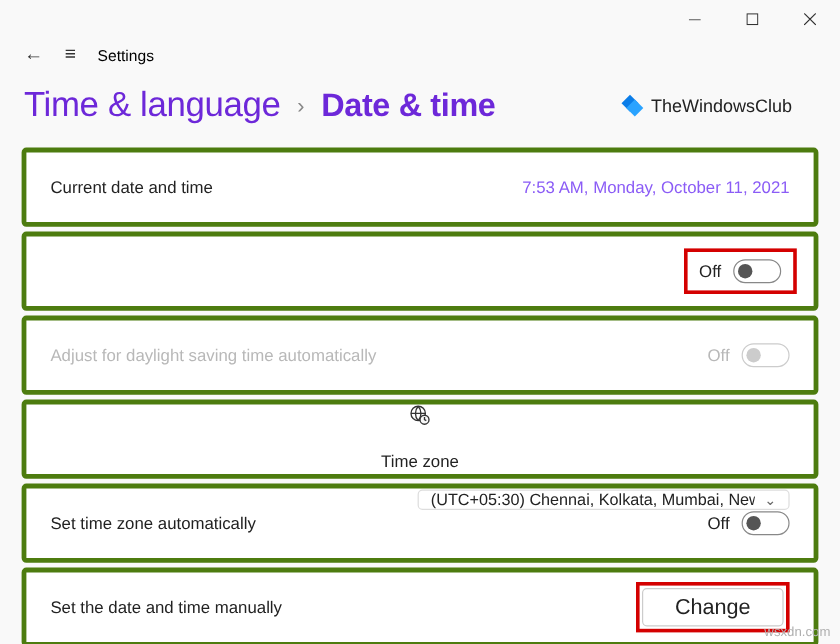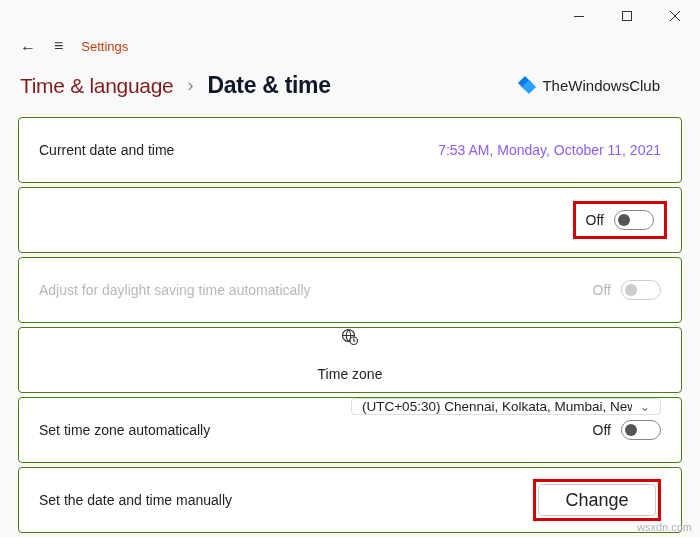--- a/index.html
+++ b/index.html
@@ -31,38 +31,38 @@
     }
     .header-row {
       display: flex;
       align-items: center;
       gap: 18px;
       padding: 0 20px;
       height: 28px;
     }
     .back-arrow { font-size: 16px; color: #333; }
     .hamburger { font-size: 16px; color: #333; }
-    .app-title { font-size: 13px; color: #c2410c; }
+    .app-title { font-size: 13px; color: #000000; }
     .breadcrumb {
       display: flex;
       align-items: center;
       gap: 14px;
       padding: 12px 20px 0 20px;
     }
     .crumb-parent {
-      font-size: 21px;
+      font-size: 29px;
       font-weight: 400;
-      color: #7f1d1d;
+      color: #6d28d9;
       letter-spacing: -0.3px;
     }
     .crumb-sep { font-size: 18px; color: #888; }
     .crumb-current {
-      font-size: 23px;
+      font-size: 27px;
       font-weight: 600;
-      color: #0f172a;
+      color: #6d28d9;
       letter-spacing: -0.3px;
     }
     .brand {
       display: flex;
       align-items: center;
       gap: 6px;
       margin-left: auto;
       margin-right: 20px;
       font-size: 15px;
       color: #222;
@@ -82,21 +82,21 @@
     .brand-icon::before { left: 0; top: 0; transform: rotate(45deg); }
     .brand-icon::after { left: 4px; top: 4px; transform: rotate(45deg); background: #2aa3ff; }
     .cards {
       padding: 18px 18px 0 18px;
       display: flex;
       flex-direction: column;
       gap: 4px;
     }
     .card {
       background: #fff;
-      border: 1px solid #4d7c0f;
+      border: 4px solid #4d7c0f;
       border-radius: 4px;
       padding: 0 20px;
       height: 66px;
       display: flex;
       align-items: center;
       font-size: 14px;
       color: #222;
     }
     .card.disabled { color: #b8b8b8; }
     .card-label { flex: 0 0 auto; }

